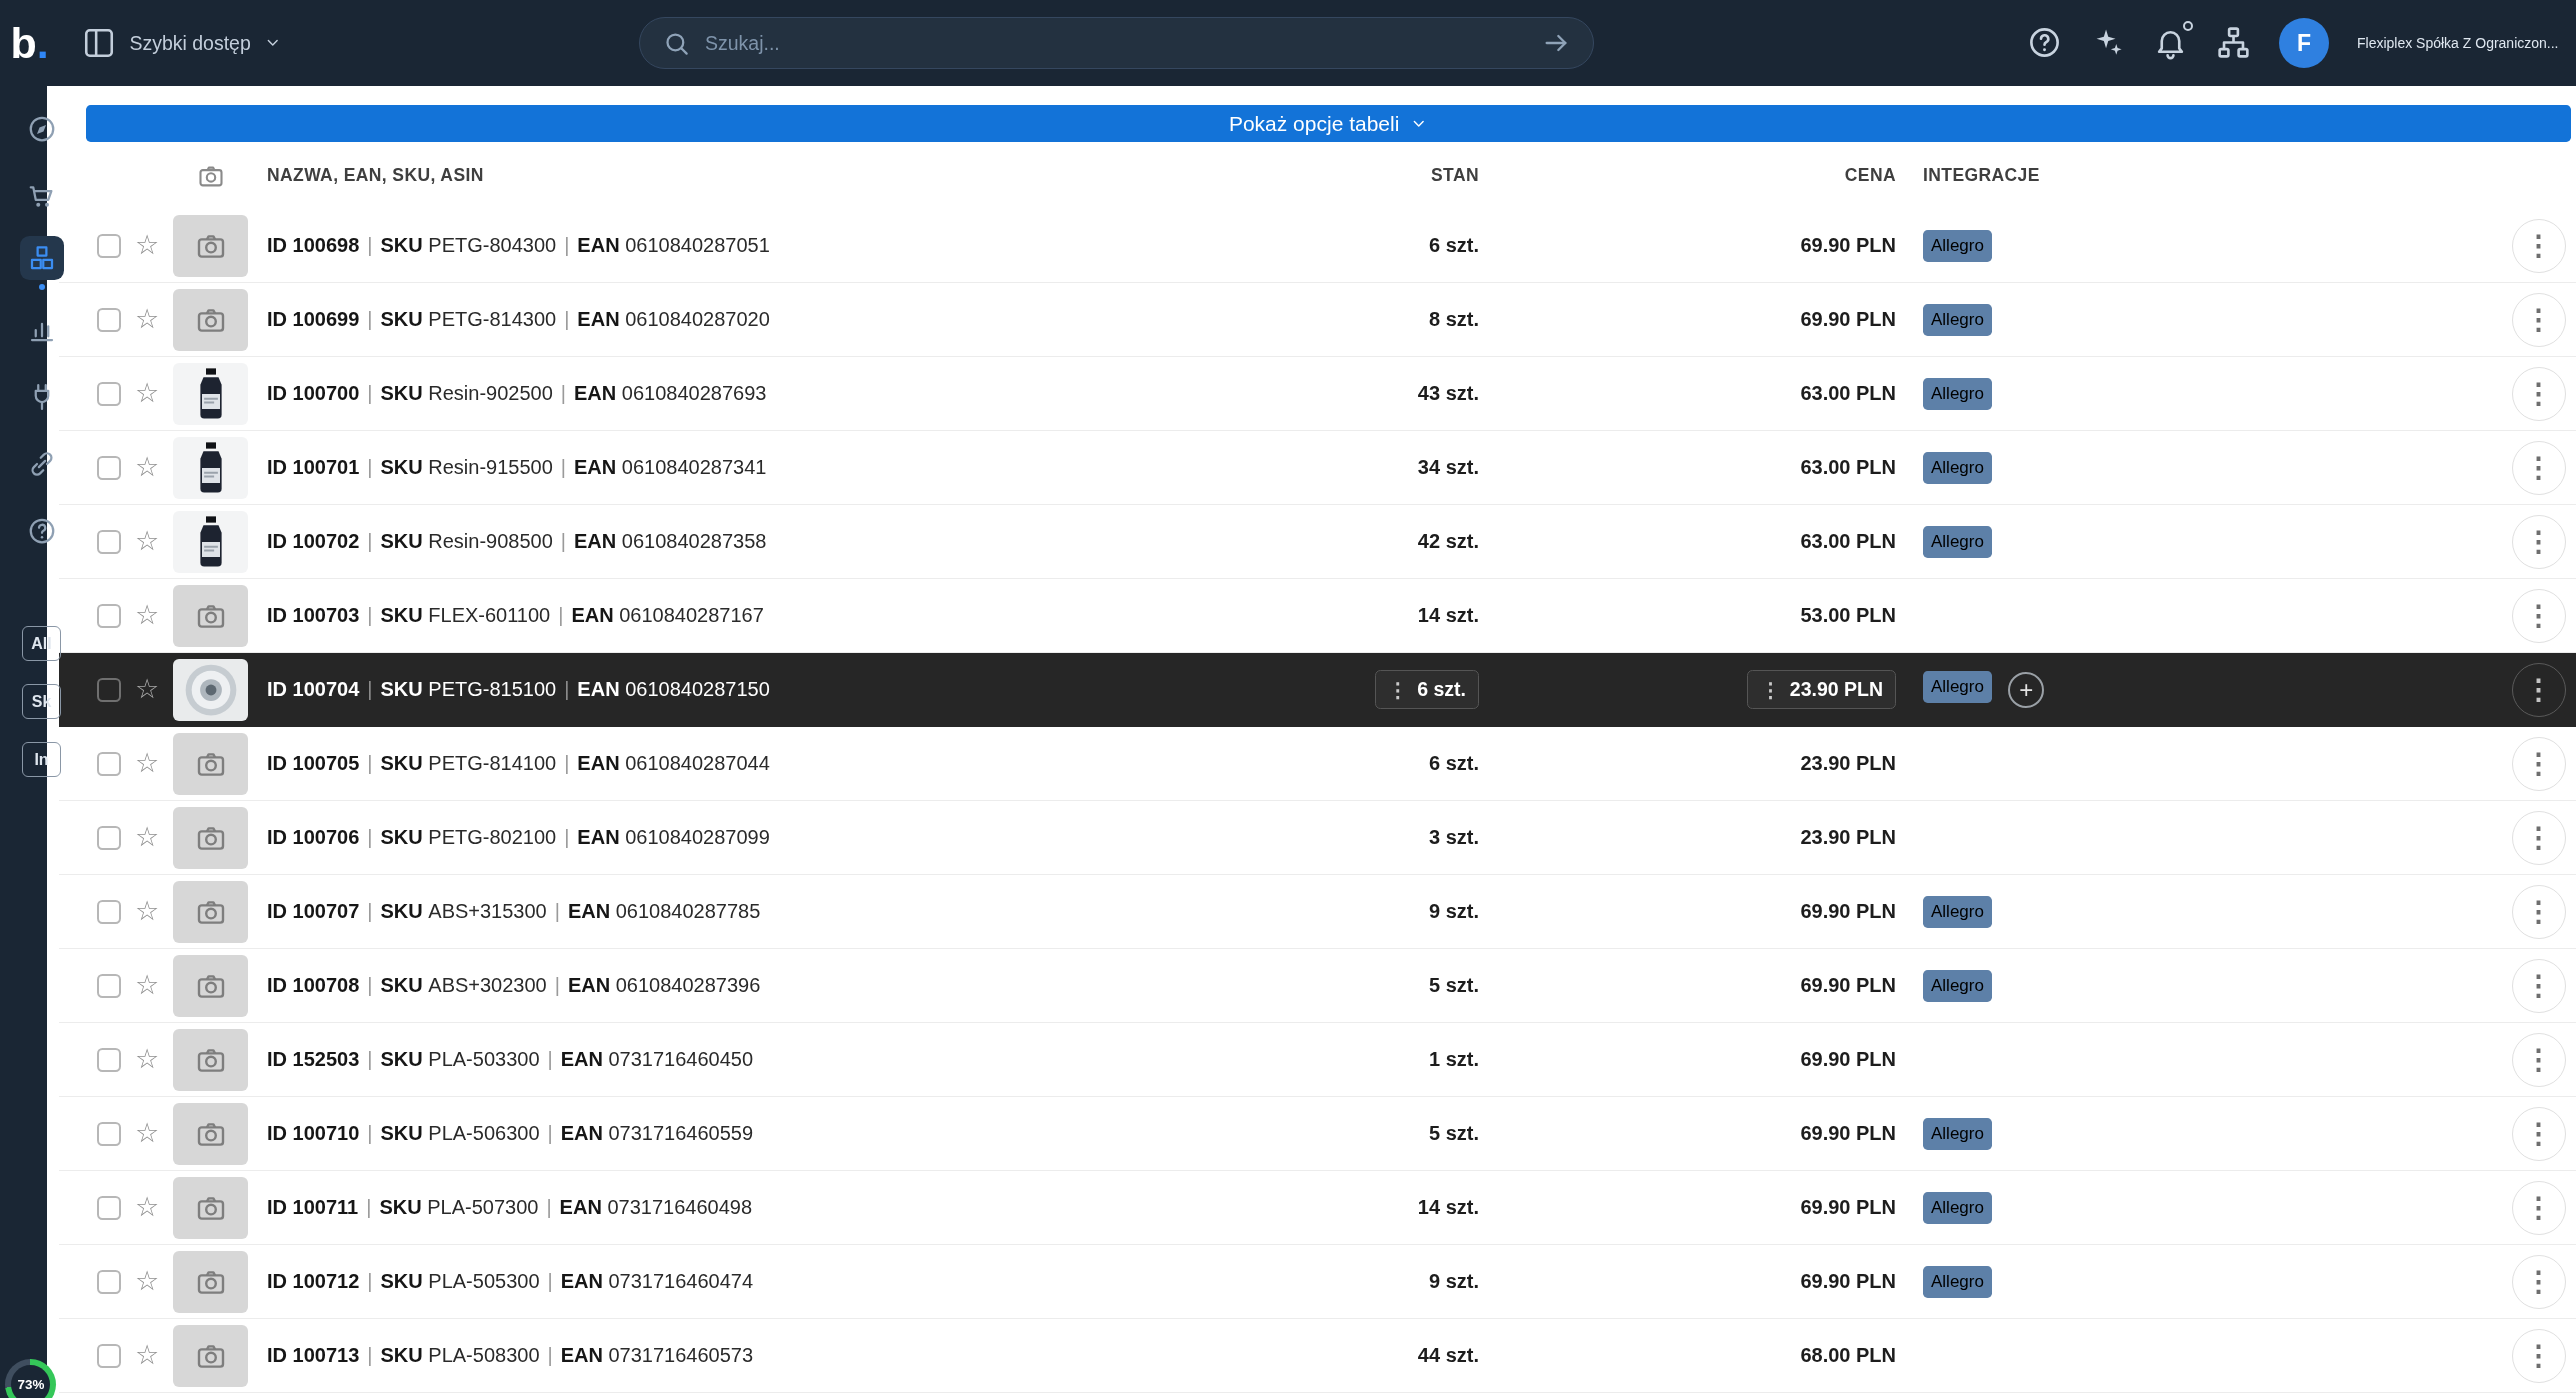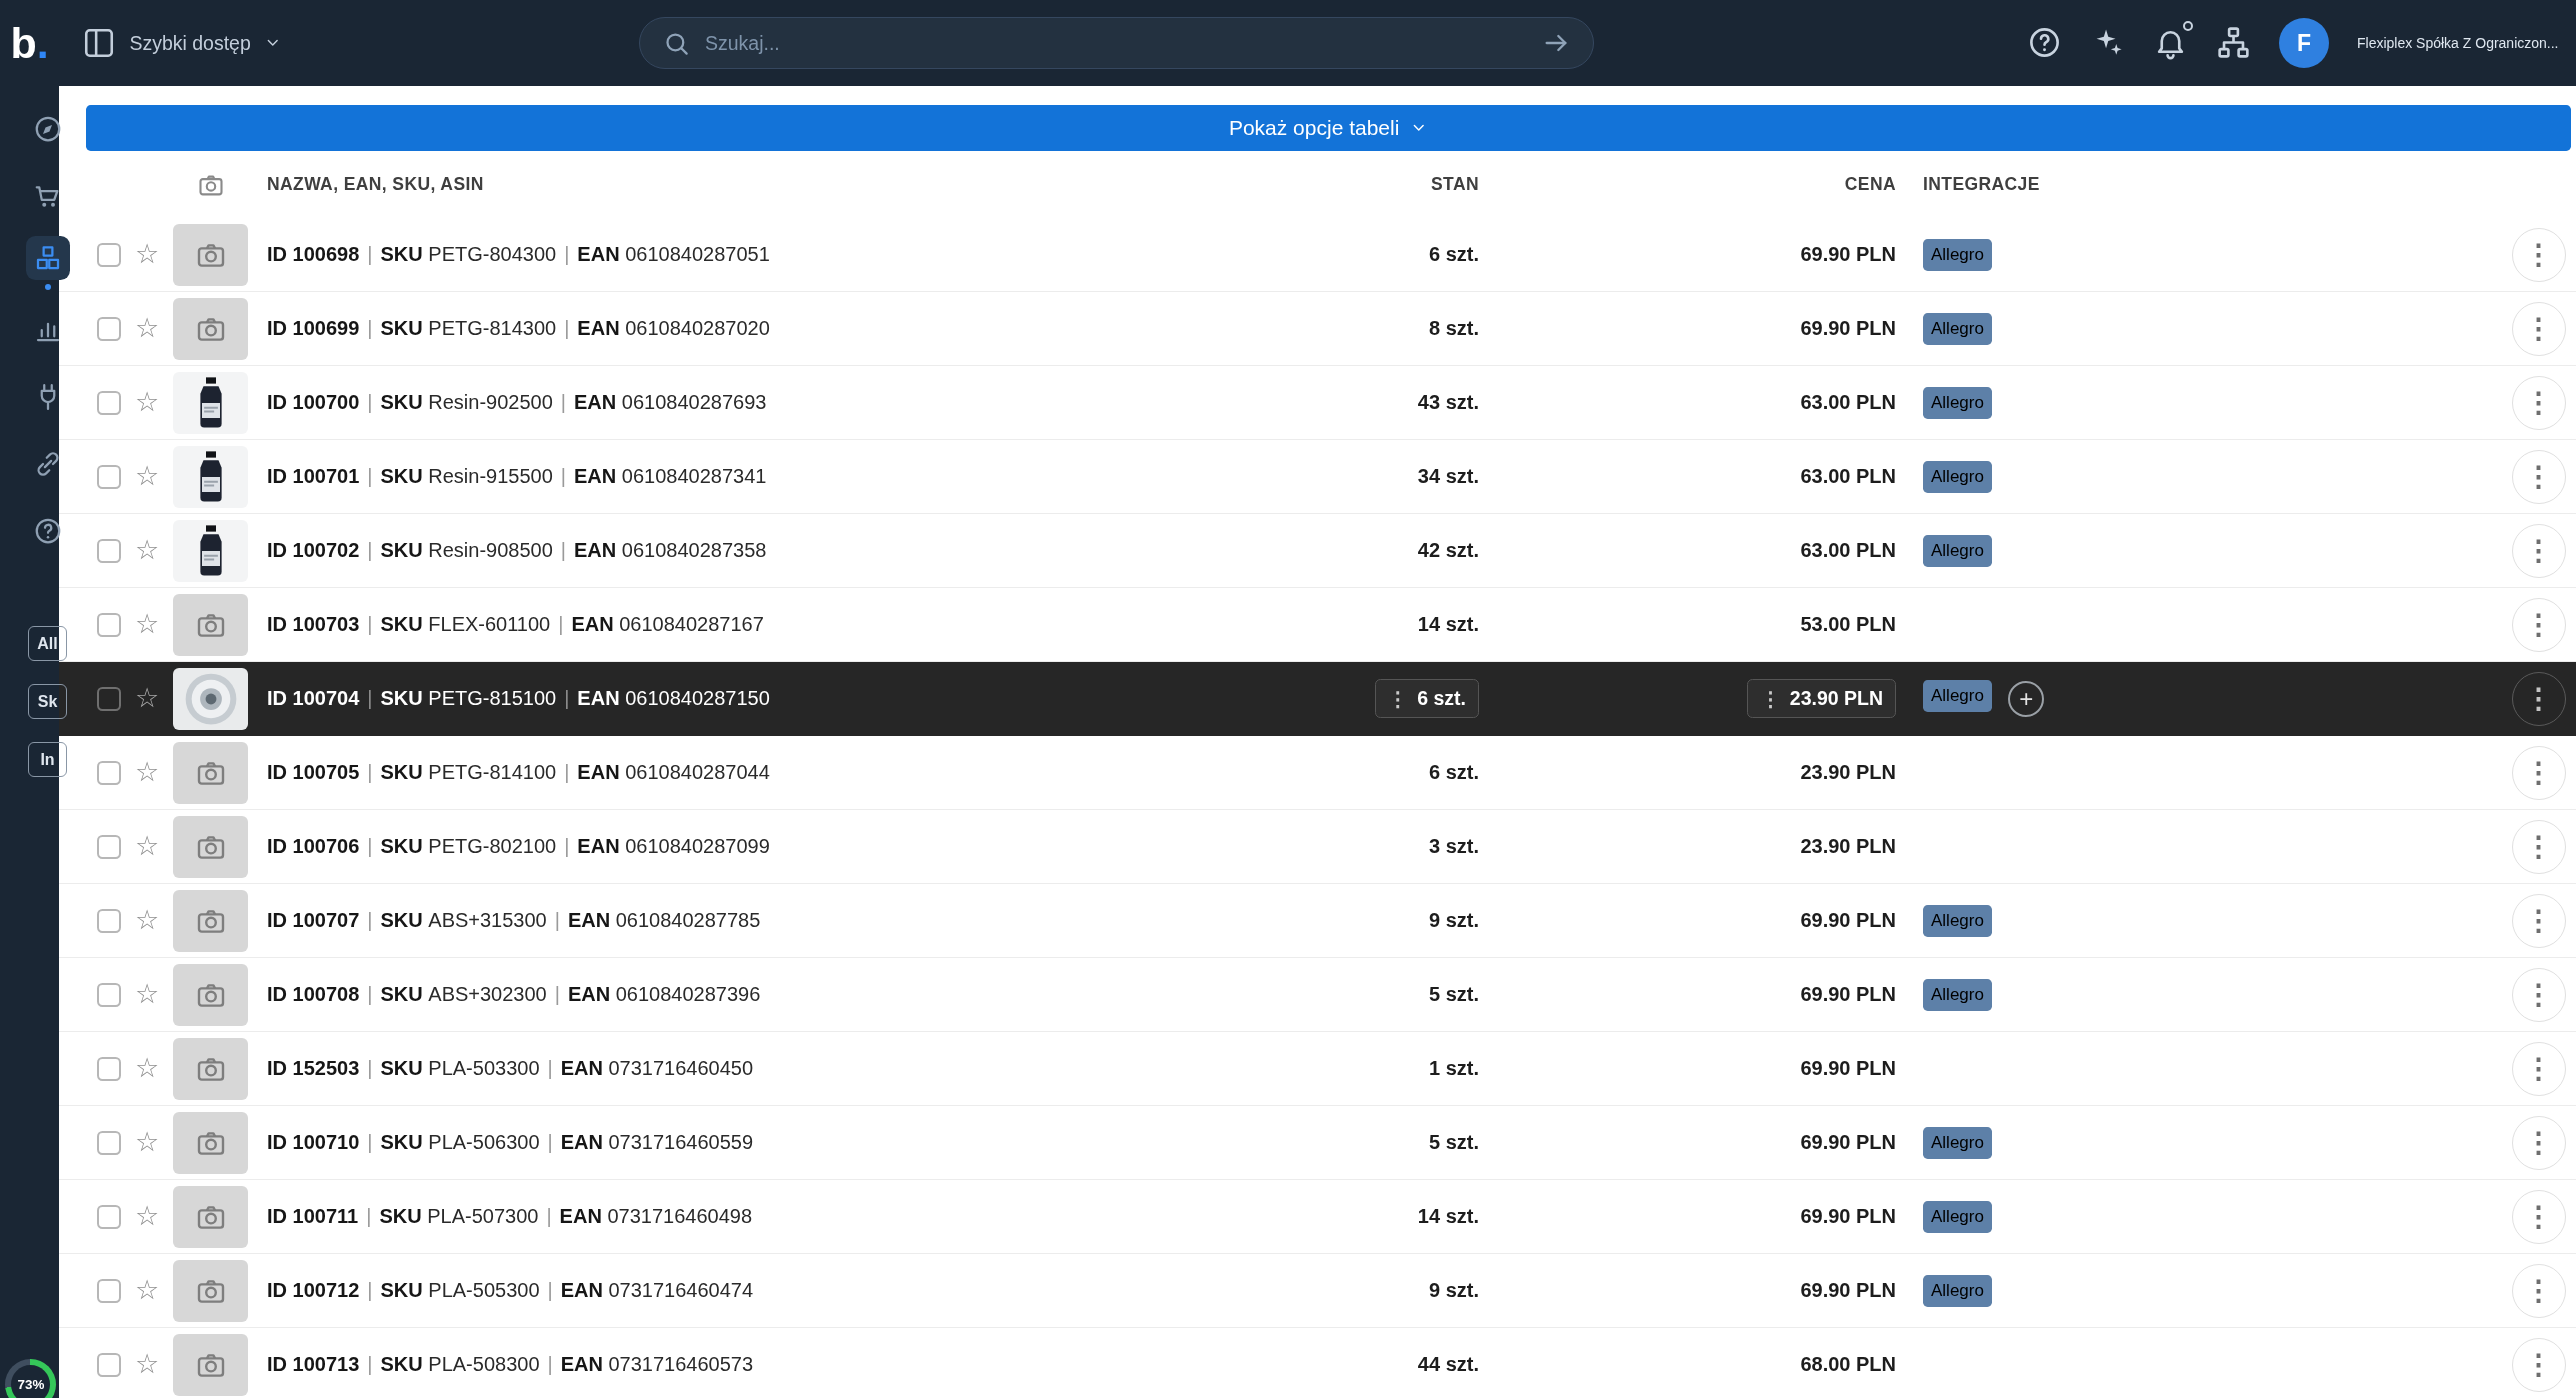--- a/index.html
+++ b/index.html
@@ -22,39 +22,39 @@
   .tb-right { position:absolute; right:17.5px; top:50%; transform:translateY(-50%);
     display:flex; align-items:center; gap:28px; color:#c8d3df; }
   .tb-ic { position:relative; cursor:pointer; color:#c8d3df; }
   .bell-dot { position:absolute; top:-4px; right:-5.4px; width:10.8px; height:10.8px; border:2px solid #c8d3df;
     border-radius:50%; background:#1a2634; }
   .avatar { width:50px; height:50px; border-radius:50%; background:#2f80e0; color:#fff; font-size:23px; font-weight:700;
     display:flex; align-items:center; justify-content:center; cursor:pointer; }
   .company { font-size:14px; color:#dfe7f0; max-width:316px; white-space:nowrap; overflow:hidden; text-overflow:ellipsis; cursor:pointer; }
 
   
-  .sidebar { position:absolute; left:0; top:86px; bottom:0; width:59px; background:#1a2634; z-index:4;padding-left:36px; }
+  .sidebar { position:absolute; left:0; top:86px; bottom:0; width:47px; background:#1a2634; z-index:4;padding-left:36px; }
   .side-nav { display:flex; flex-direction:column; align-items:center; padding-top:9.4px; }
   .side-item { height:67px; display:flex; flex-direction:column; align-items:center; justify-content:center;
     color:#8fa0b3; cursor:pointer; width:100%; }
   .side-item.active .box { background:#24374c; border-radius:9.4px; width:44px; height:44px;
     display:flex; align-items:center; justify-content:center; color:#3b8df2; }
   .side-item .box { display:flex; align-items:center; justify-content:center; width:44px; height:44px; }
   .active-dot { width:6px; height:6px; border-radius:50%; background:#3b8df2; margin-top:4px; }
   .shortcuts { margin-top:62px; display:flex; flex-direction:column; align-items:center; gap:23px; }
   .sc { min-width:39px; height:35px; padding:0 5.4px; border:1.7px solid #8a97a6; border-radius:6px; color:#dfe6ee;
     font-size:16px; font-weight:700; display:flex; align-items:center; justify-content:center; cursor:pointer; }
   .progress { position:absolute; left:5.4px; bottom:-12px; width:51px; height:51px; border-radius:50%;
     background:conic-gradient(#35c759 73%, #3f4e5f 0); display:flex; align-items:center; justify-content:center; }
   .progress .inner { width:39px; height:39px; border-radius:50%; background:#1a2634; color:#fff; font-size:13.4px;
     font-weight:700; display:flex; align-items:center; justify-content:center; }
 
   
   .main { margin-left:59px; height:1312px; overflow:hidden; background:#fff; }
-  .banner { margin:19px 5.4px 0 27px; height:46px; background:#1373d8; border-radius:4.7px; color:#fff;
+  .banner { margin:19px 5.4px 0 27px; height:37px; background:#1373d8; border-radius:4.7px; color:#fff;
     display:flex; align-items:center; justify-content:center; gap:10.8px; font-size:21px; cursor:pointer; }
 
   .grid { display:grid; grid-template-columns:38px 38px 94px 1fr 242px 417px 605px 75px;
     align-items:center; padding-left:38px; }
   .thead { height:67px; color:#3f3f3f; font-size:17.5px; font-weight:700; letter-spacing:0.4px; }
   .col-stan { text-align:right; }
   .col-cena { text-align:right;padding-left:35px; }
   .col-int { padding-left:27px; }
   .hdr-cam { color:#8a8a8a; display:flex; justify-content:center; width:75px; }
 

